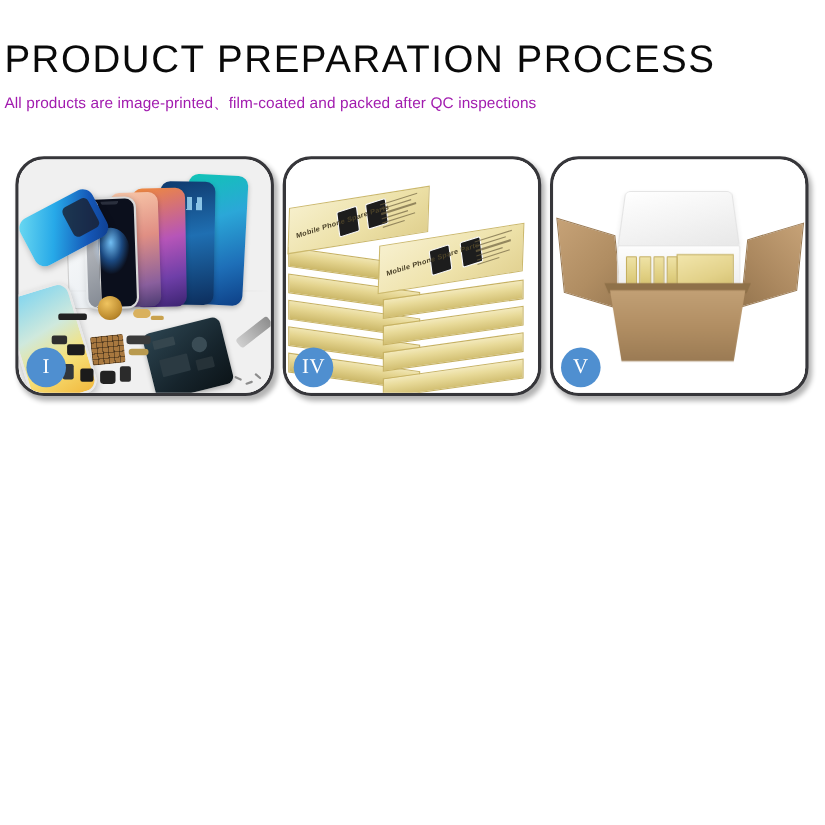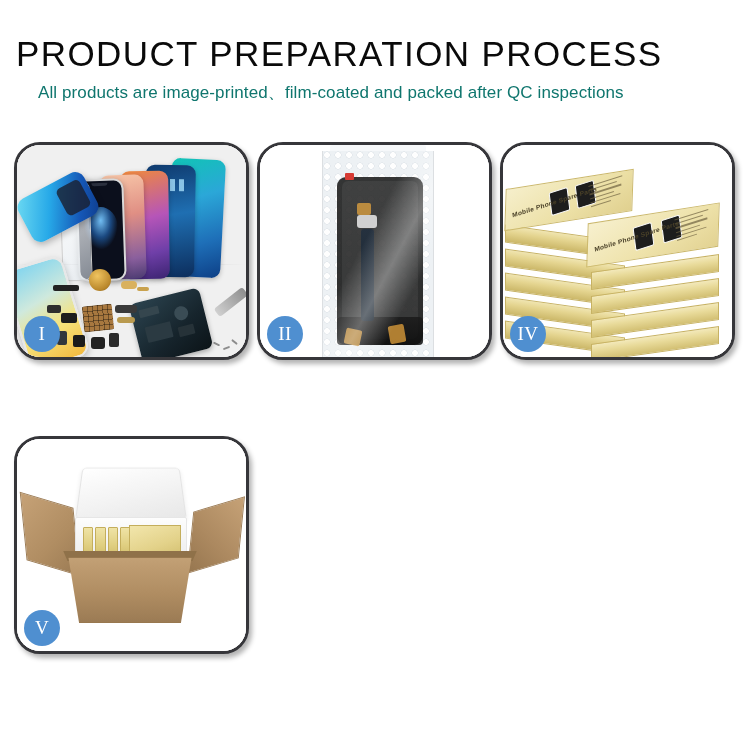--- a/index.html
+++ b/index.html
@@ -15,44 +15,43 @@
   #page {
     position: relative;
     width: 750px;
     height: 750px;
     background: #ffffff;
   }
 
   
   .header {
     position: absolute;
-    top: 0; left: 16px;
+    top: 0; left: 4px;
     width: 596px;
     padding-top: 34px;
     text-align: left;
   }
   .title {
     font-family: "Liberation Sans", sans-serif;
     font-size: 35px;
     font-weight: 400;
     letter-spacing: 1.4px;
     color: #0a0a0a;
     line-height: 40px;
     white-space: nowrap;
   }
   .subtitle {
     margin-top: 9px;
     font-family: "Liberation Sans", sans-serif;
-    font-size: 17px;
+    font-size: 14px;
     font-weight: 400;
     letter-spacing: 0.1px;
-    color: #0f766e;
+    color: #a21caf;
     line-height: 20px;
     white-space: nowrap;
-    margin-left: 22px;
   }
 
   
   .grid {
     position: absolute;
     top: 142px;
     left: 14px;
     width: 722px;
     display: grid;
     grid-template-columns: 235px 235px 235px;
@@ -526,39 +525,20 @@
           <div class="screws">
               <i></i>
               <i></i>
               <i></i>
             </div>
         </div>
       </div>
       <div class="badge">I</div>
     </div>
 
-    <div class="panel p2">
-      <div class="panel-inner">
-        <div class="scene">
-          <div class="bag-top"></div>
-          <div class="bag">
-            <div class="lcd"></div>
-            <div class="botstrip"></div>
-            <div class="redlabel"></div>
-            <div class="gold1"></div>
-            <div class="connector"></div>
-            <div class="flex"></div>
-            <div class="gold2"></div>
-            <div class="gold3"></div>
-            <div class="sheen"></div>
-          </div>
-        </div>
-      </div>
-      <div class="badge">II</div>
-    </div>
 
 
     <div class="panel p4">
       <div class="panel-inner">
         <div class="scene">
           <div class="stack">
 
             <div class="boxL" style="top:88px;"></div>
             <div class="boxL" style="top:112px;"></div>
             <div class="boxL" style="top:136px;"></div>

